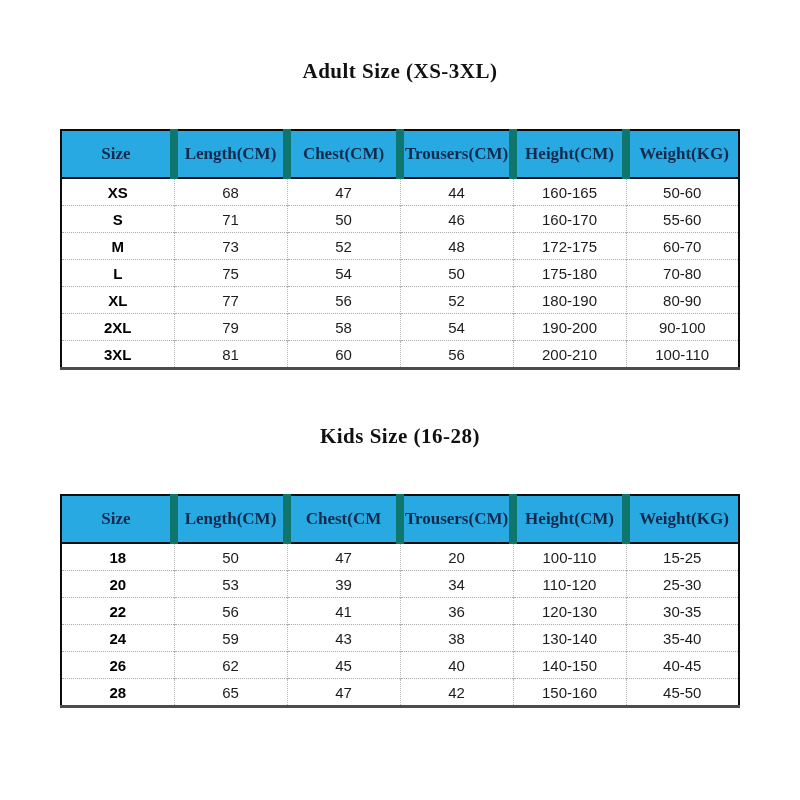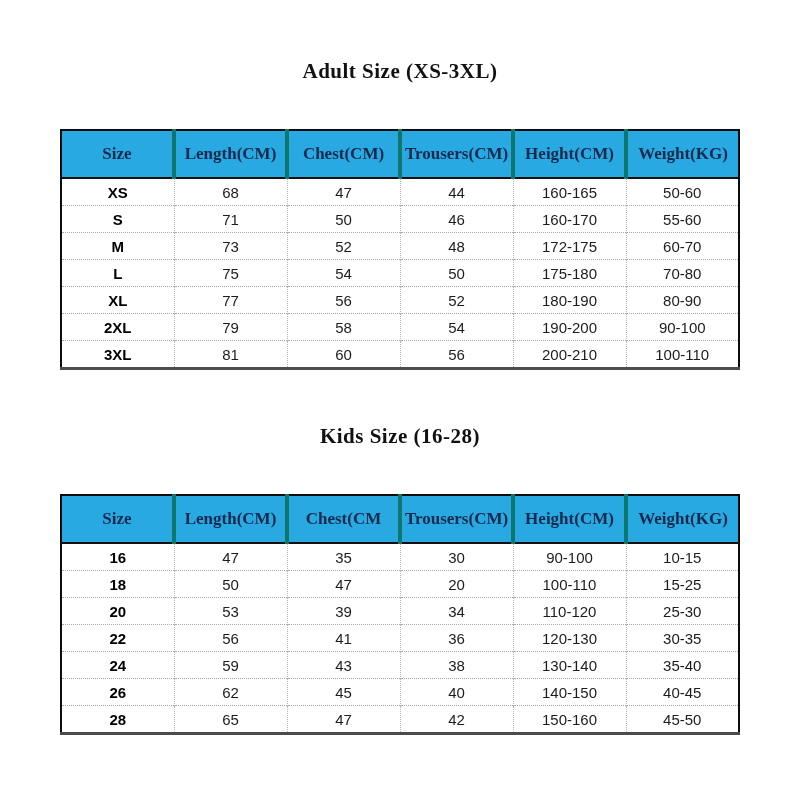--- a/index.html
+++ b/index.html
@@ -41,21 +41,21 @@
 
   table.size-table th {
     background: #29a9e1;
     color: #13294e;
     font-family: "Liberation Serif", "DejaVu Serif", serif;
     font-weight: bold;
     font-size: 17px;
     height: 46px;
     text-align: center;
     vertical-align: middle;
-    border-left: 4px solid #0f766e;
+    border-left: 8px solid #0f766e;
     border-bottom: 2px solid #101010;
     padding: 0;
   }
   table.size-table th:first-child { border-left: none; }
 
   table.size-table td {
     height: 26px;
     text-align: center;
     vertical-align: middle;
     font-size: 15px;
@@ -173,28 +173,20 @@
         <th>Size</th>
         <th>Length(CM)</th>
         <th>Chest(CM</th>
         <th>Trousers(CM)</th>
         <th>Height(CM)</th>
         <th>Weight(KG)</th>
       </tr>
     </thead>
     <tbody>
         <tr>
-          <td>16</td>
-          <td>47</td>
-          <td>35</td>
-          <td>30</td>
-          <td>90-100</td>
-          <td>10-15</td>
-        </tr>
-        <tr>
           <td>18</td>
           <td>50</td>
           <td>47</td>
           <td>20</td>
           <td>100-110</td>
           <td>15-25</td>
         </tr>
         <tr>
           <td>20</td>
           <td>53</td>

